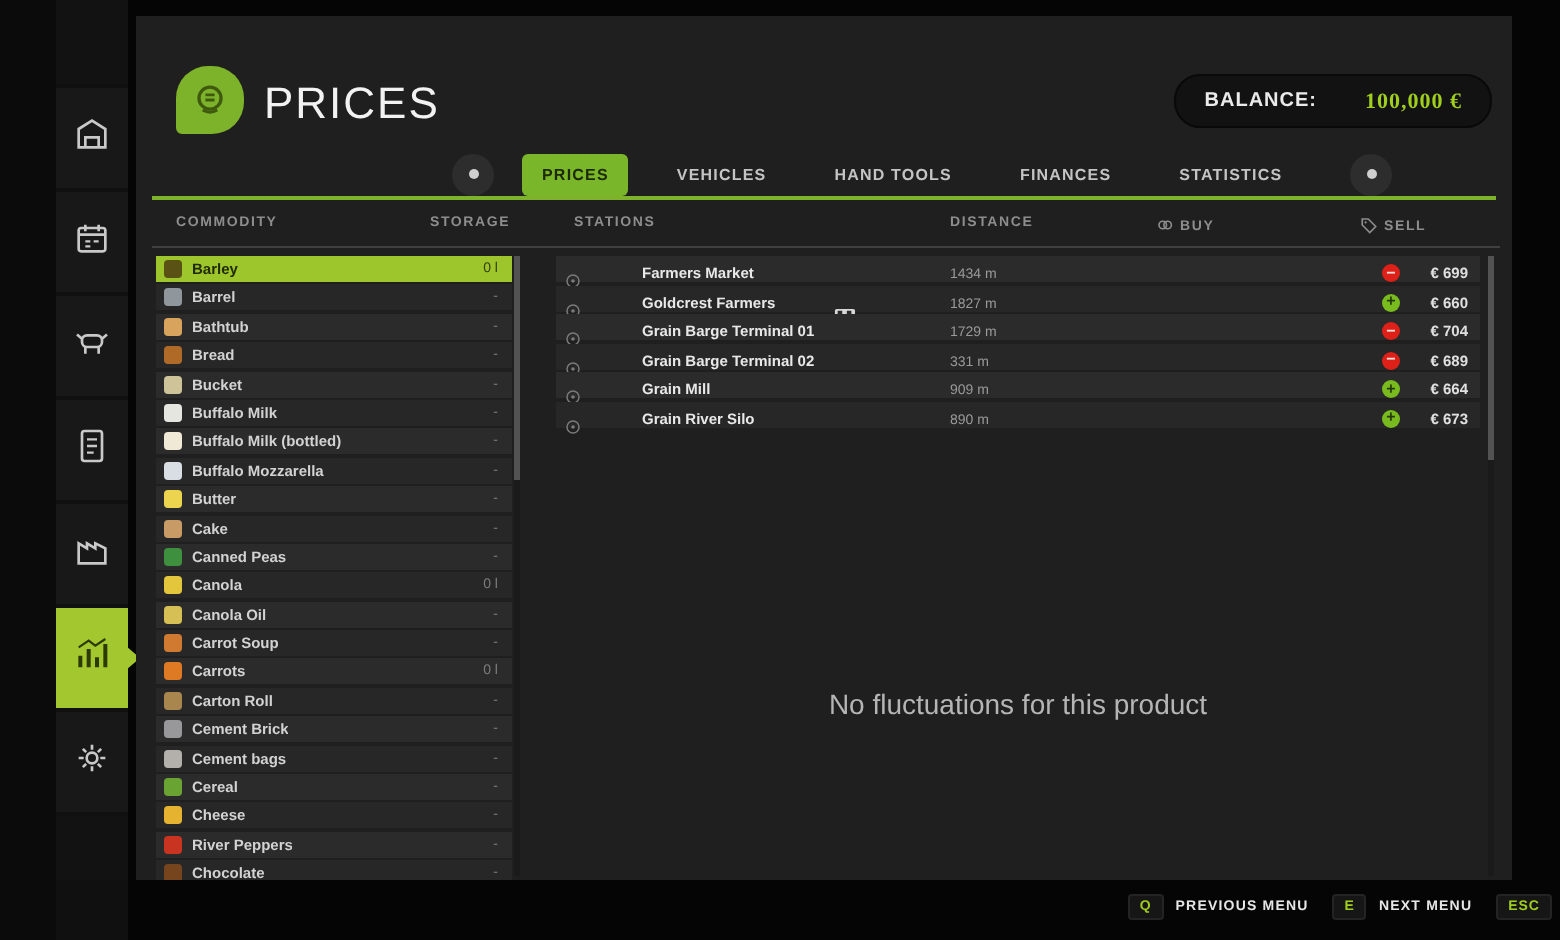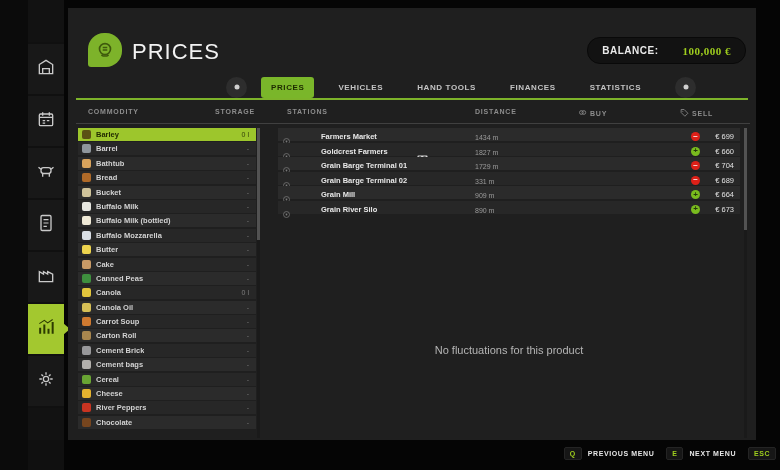--- a/index.html
+++ b/index.html
@@ -73,24 +73,24 @@
   .s-row:nth-child(odd) { background:#2b2b2b; }
   .s-marker { width:9px; height:9px; margin-right:6px; flex:0 0 auto; }
   .s-name { font-size:7.5px; font-weight:bold; color:#e8e8e8; white-space:nowrap; }
   .s-badge { width:11px; height:8px; margin-left:5px; }
   .s-dist { position:absolute; left:197px; font-size:7px; color:#9a9a9a; }
   .s-price-group { margin-left:auto; display:flex; align-items:center; gap:4px; }
   .trend { width:9px; height:9px; border-radius:50%; display:flex; align-items:center; justify-content:center;
     font-size:8px; font-weight:bold; color:rgba(0,0,0,.7); line-height:1; }
   .trend.up { background:var(--trend-up); }
   .trend.down { background:var(--trend-down); color:rgba(255,255,255,.85); }
-  .s-price { font-size:7.5px; font-weight:normal; color:#e0e0e0; min-width:30px; text-align:right; }
+  .s-price { font-size:7.5px; font-weight:bold; color:#e0e0e0; min-width:30px; text-align:right; }
 
   .empty-state { position:absolute; left:210px; top:336px; width:462px; text-align:center;
-    font-size:11px; color:#b5b5b5; }
+    font-size:14px; color:#b5b5b5; }
 
   
   .footer-hints { position:absolute; top:444px; right:4px; height:18px; display:flex; align-items:center; }
   .keycap { background:#161616; border:1px solid #242424; border-radius:2px; color:var(--balance-green);
     font-size:7px; font-weight:bold; padding:2px 5px; letter-spacing:.5px; }
   .hint-label { color:#e6e6e6; font-size:7px; font-weight:bold; letter-spacing:.6px; margin:0 12px 0 6px; }
 </style>
 </head>
 <body>
 
@@ -258,20 +258,25 @@
           <span class="c-ico" style="background: rgb(214, 191, 85);"></span>
           <span class="c-name">Canola Oil</span>
           <span class="c-val">-</span>
         </div>
         <div class="c-row">
           <span class="c-ico" style="background: rgb(207, 122, 48);"></span>
           <span class="c-name">Carrot Soup</span>
           <span class="c-val">-</span>
         </div>
         <div class="c-row">
+          <span class="c-ico" style="background: rgb(223, 122, 36);"></span>
+          <span class="c-name">Carrots</span>
+          <span class="c-val">0 l</span>
+        </div>
+        <div class="c-row">
           <span class="c-ico" style="background: rgb(168, 134, 78);"></span>
           <span class="c-name">Carton Roll</span>
           <span class="c-val">-</span>
         </div>
         <div class="c-row">
           <span class="c-ico" style="background: rgb(152, 152, 154);"></span>
           <span class="c-name">Cement Brick</span>
           <span class="c-val">-</span>
         </div>
         <div class="c-row">

